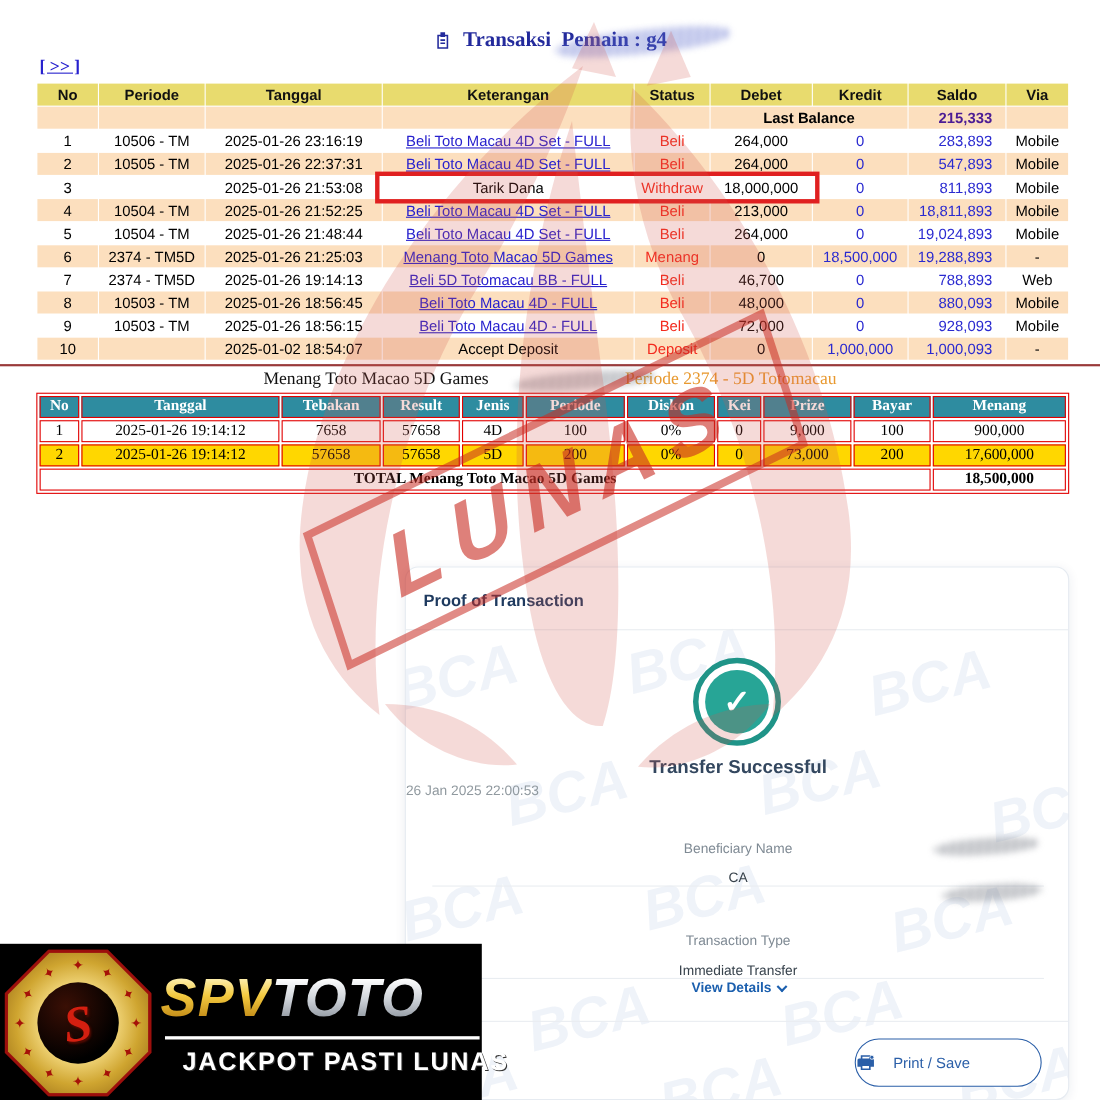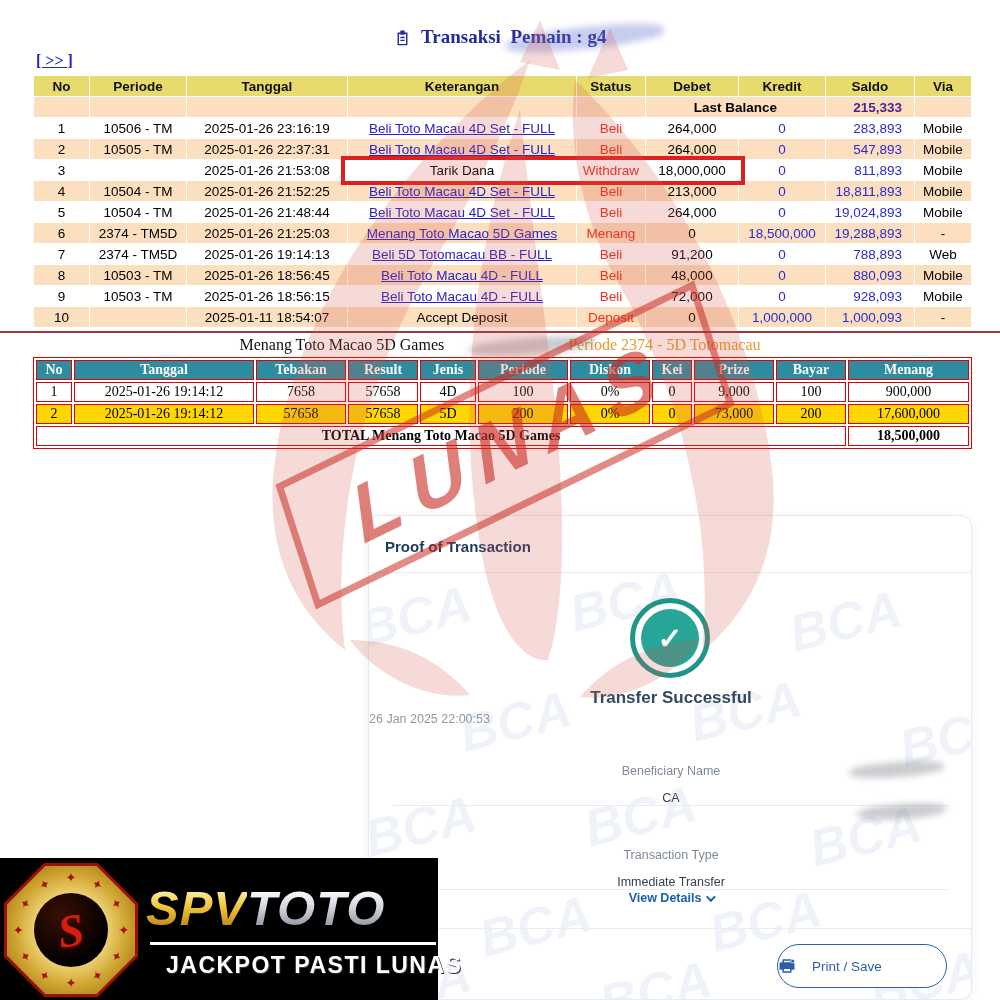--- a/index.html
+++ b/index.html
@@ -220,21 +220,21 @@
     <td class="kr">18,500,000</td>
         <td class="sa">19,288,893</td>
         <td>-</td>
   </tr>
   <tr class="odd">
     <td>7</td>
         <td>2374 - TM5D</td>
         <td>2025-01-26 19:14:13</td>
     <td class="lnk">Beli 5D Totomacau BB - FULL</td>
     <td class="st">Beli</td>
-        <td>91,200</td>
+        <td>46,700</td>
     <td class="kr">0</td>
         <td class="sa">788,893</td>
         <td>Web</td>
   </tr>
   <tr class="even">
     <td>8</td>
         <td>10503 - TM</td>
         <td>2025-01-26 18:56:45</td>
     <td class="lnk">Beli Toto Macau 4D - FULL</td>
     <td class="st">Beli</td>
@@ -250,21 +250,21 @@
     <td class="lnk">Beli Toto Macau 4D - FULL</td>
     <td class="st">Beli</td>
         <td>72,000</td>
     <td class="kr">0</td>
         <td class="sa">928,093</td>
         <td>Mobile</td>
   </tr>
   <tr class="even">
     <td>10</td>
         <td></td>
-        <td>2025-01-11 18:54:07</td>
+        <td>2025-01-02 18:54:07</td>
     <td>Accept Deposit</td>
     <td class="st">Deposit</td>
         <td>0</td>
     <td class="kr">1,000,000</td>
         <td class="sa">1,000,093</td>
         <td>-</td>
   </tr>
 </tbody>
   </table>
 <div id="redbox"></div>

